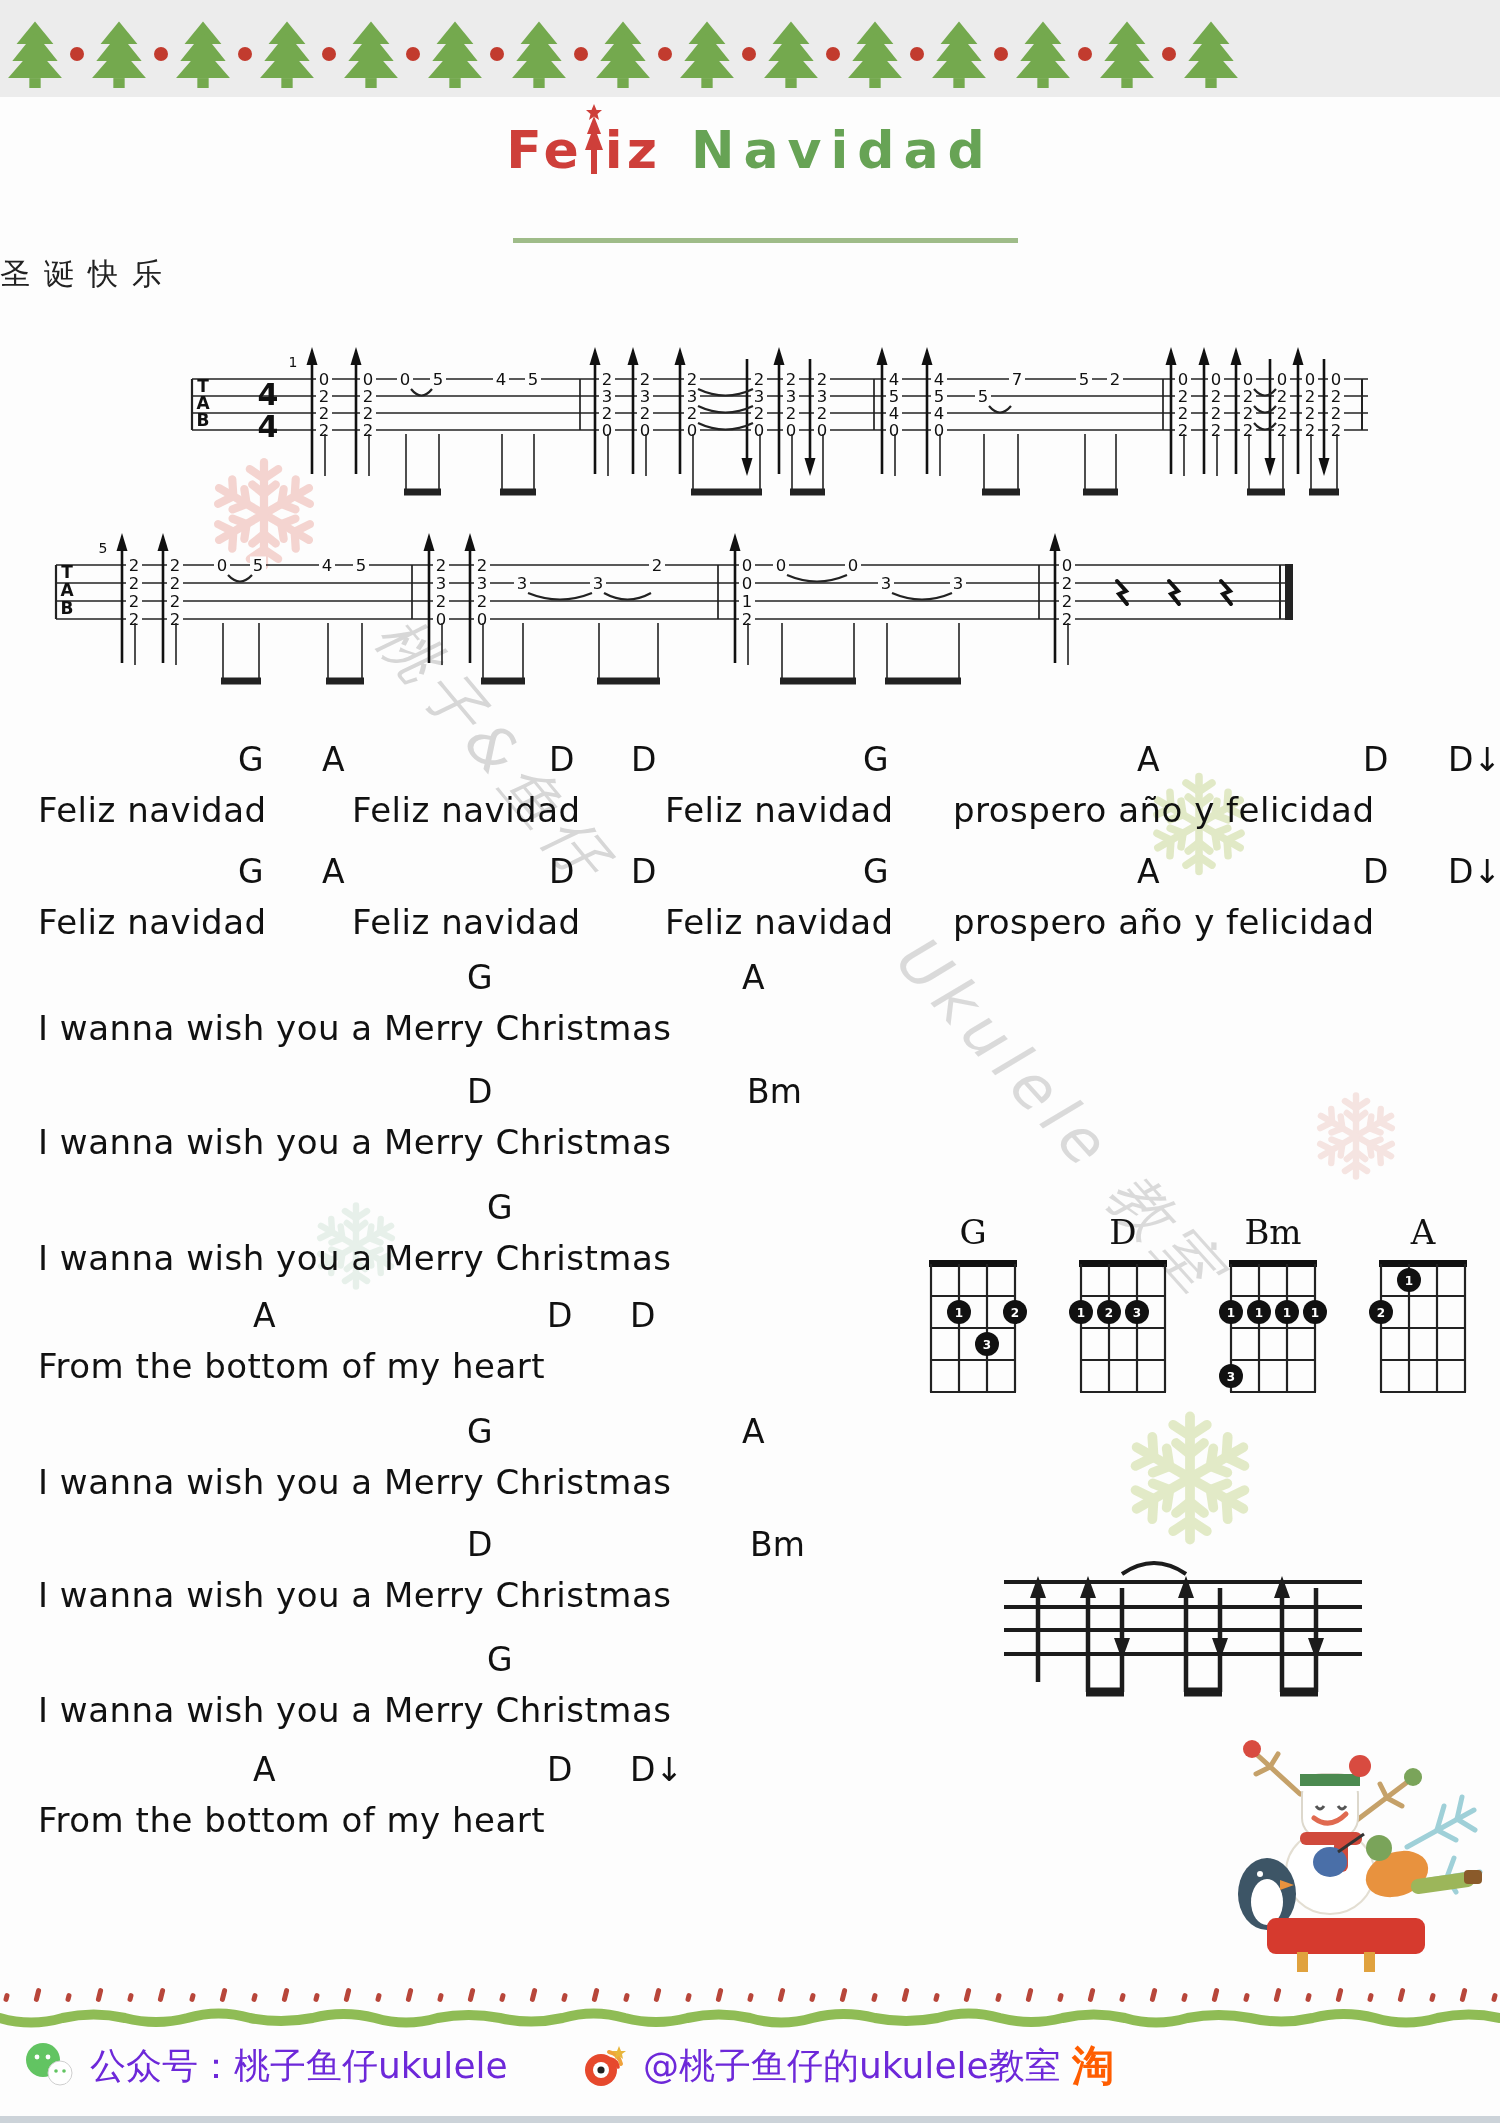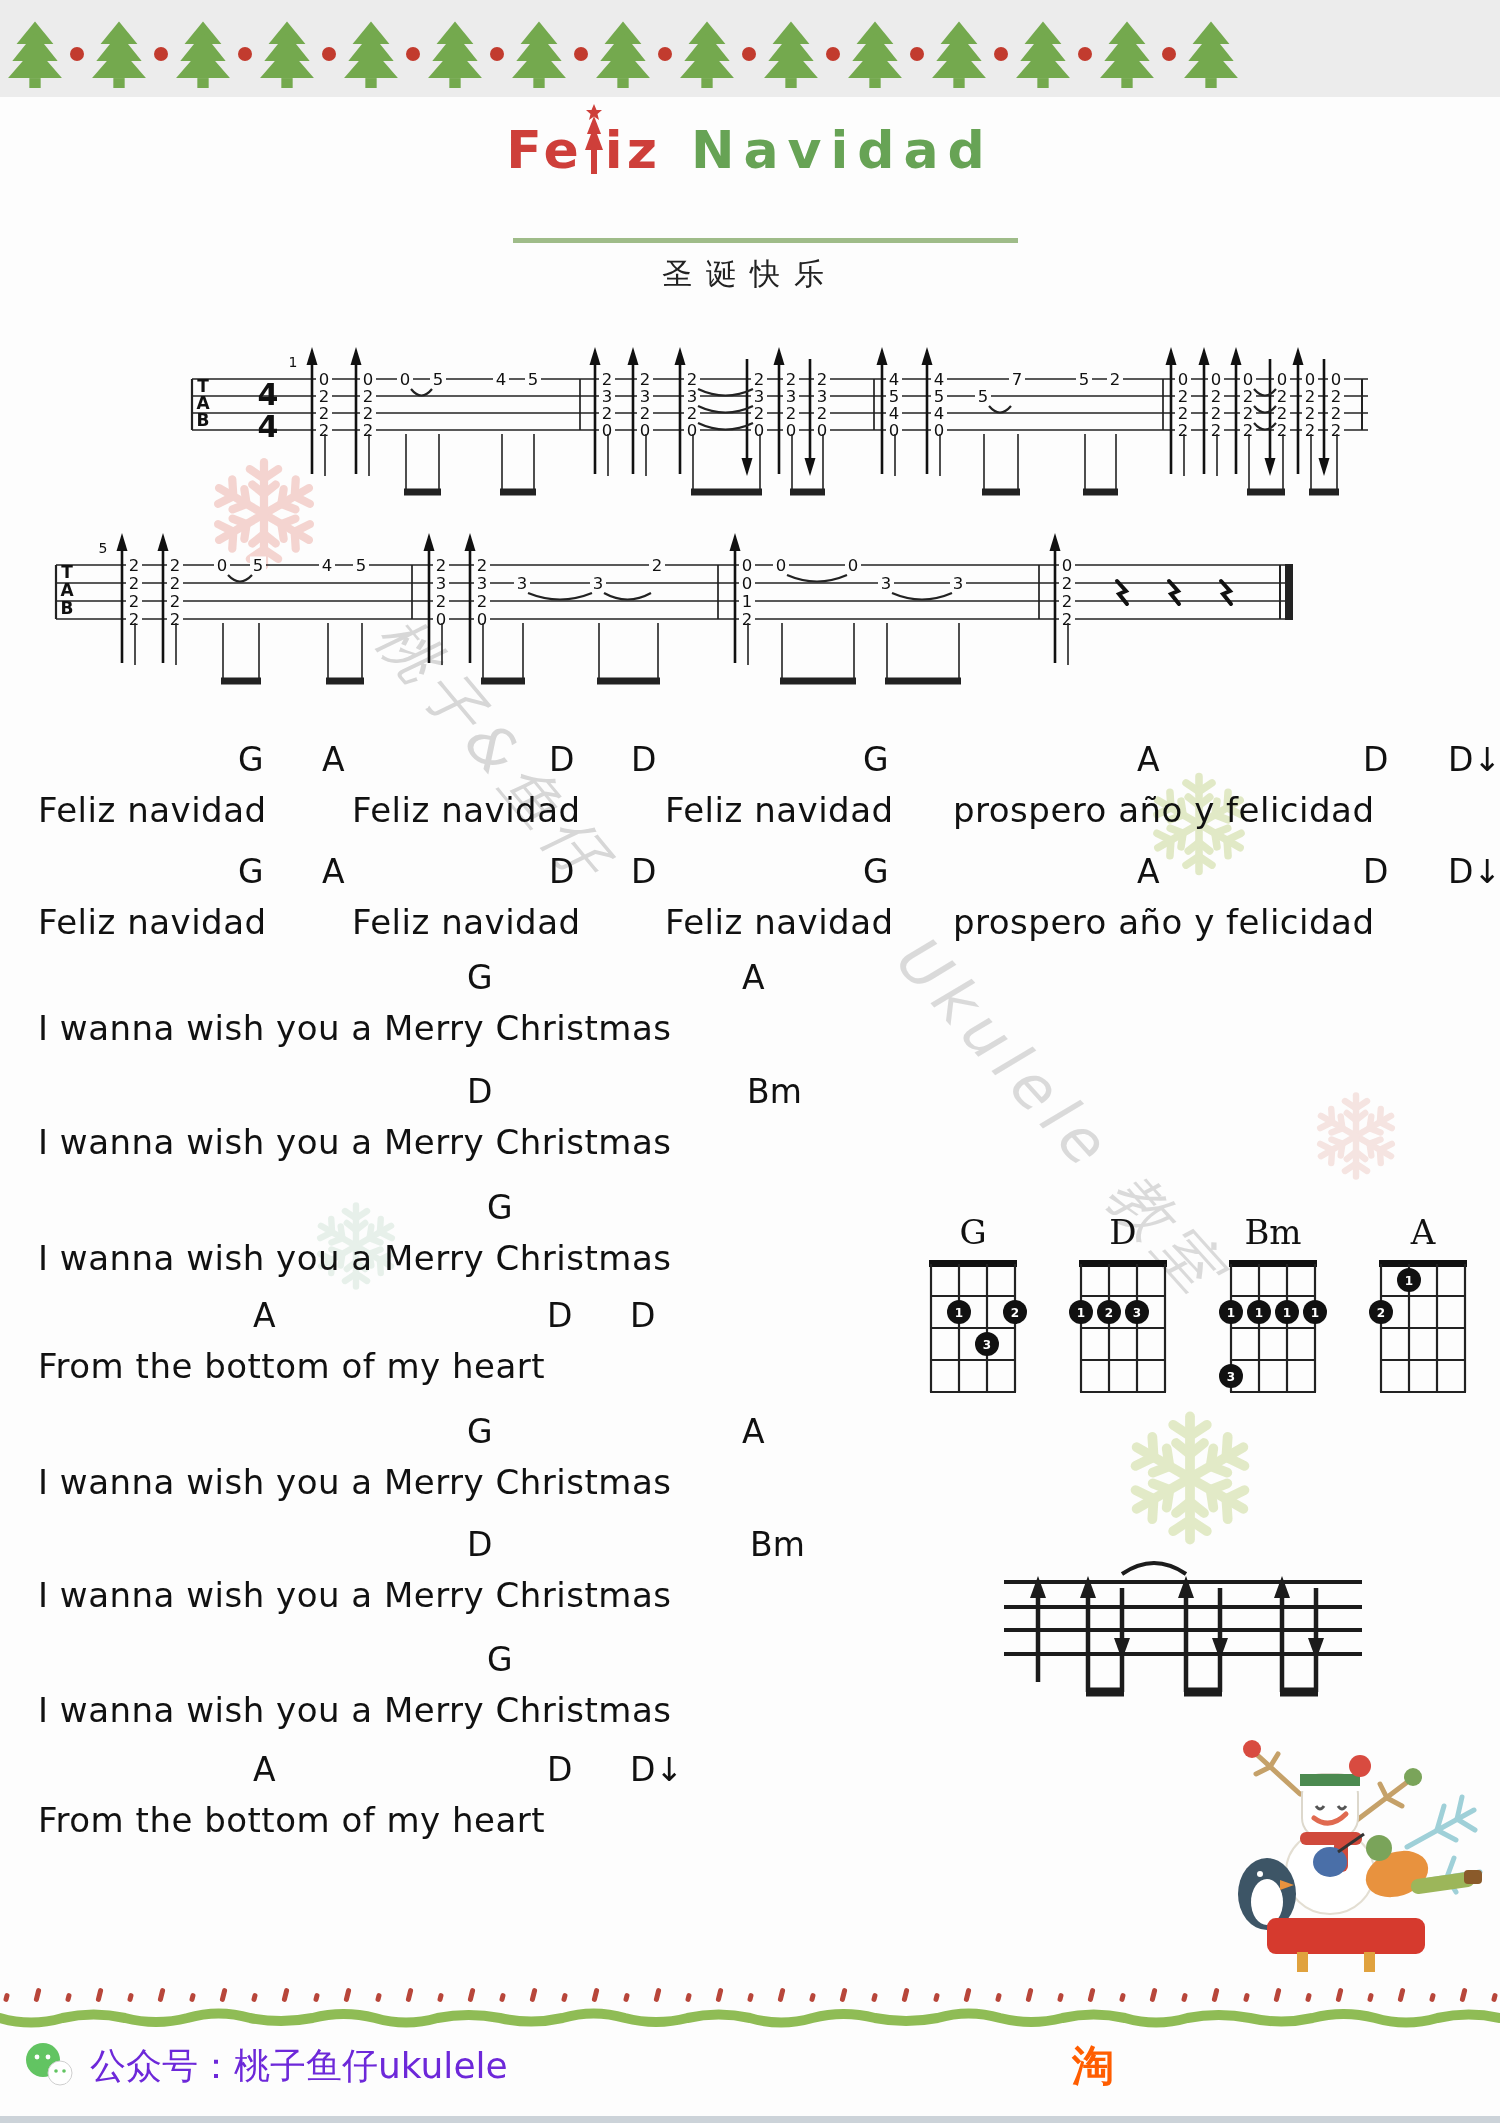--- a/index.html
+++ b/index.html
@@ -8,21 +8,21 @@
   .tree-band{position:absolute;left:0;top:0;width:1500px;height:97px;background:#ececec;
              display:flex;align-items:center;justify-content:flex-start;overflow:hidden;padding-left:6px;}
   .tree{flex:0 0 auto;margin-top:14px;}
   .band-dot{flex:0 0 auto;width:14px;height:14px;border-radius:50%;margin:10px 6px 0 6px;}
   .title-wrap{position:absolute;left:0;top:104px;width:100%;text-align:center;}
   .title{font-size:52px;font-weight:bold;letter-spacing:4px;line-height:1.2;}
   .title .red{color:#ce3f3a;}
   .title .green{color:#67a355;letter-spacing:9px;margin-left:30px;}
   .tree-l{display:inline-block;width:22px;height:72px;vertical-align:-8px;}
   .underline{position:absolute;left:513px;top:238px;width:505px;height:5px;background:#9fbc89;}
-  .subtitle{position:absolute;left:0;top:254px;width:100%;text-align:center;font-size:30px;
+  .subtitle{position:absolute;left:0;top:254px;width:100%;font-size:30px;
             letter-spacing:14px;color:#222;}
   .wm{position:absolute;color:#9a9a9a;white-space:nowrap;transform-origin:left top;font-style:italic;}
   .chord-label{position:absolute;font-size:33px;color:#111;}
   .lyric-part{position:absolute;font-size:34px;color:#111;letter-spacing:0.5px;white-space:nowrap;}
   .cd-item{display:inline-block;width:116px;text-align:center;vertical-align:top;}
   .cd-name{font-family:"DejaVu Serif", serif;font-size:34px;color:#111;margin-bottom:2px;}
   .chord-diagrams{position:absolute;left:915px;top:1212px;display:flex;gap:34px;}
   .footer-marks{position:absolute;left:4px;top:1988px;width:1496px;display:flex;align-items:flex-end;}
   .fmark{flex:0 0 auto;width:5px;border-radius:3px;margin-right:26px;transform:rotate(14deg);}
   .squiggle{position:absolute;left:0;top:2002px;}
@@ -1003,18 +1003,29 @@
       <circle cx="15" cy="19" r="2.4" fill="#fff"></circle>
         <circle cx="26" cy="19" r="2.4" fill="#fff"></circle>
       <polygon points="12,36 20,32 16,28" fill="#62c462"></polygon>
       <circle cx="38" cy="35" r="12" fill="#ffffff" stroke="#cfcfcf" stroke-width="1"></circle>
       <circle cx="34" cy="33" r="1.8" fill="#62c462"></circle>
         <circle cx="42" cy="33" r="1.8" fill="#62c462"></circle>
       <polygon points="45,45 38,42 42,39" fill="#ffffff"></polygon>
     </svg>
     <span class="social-label">公众号：桃子鱼仔ukulele</span>
   </div>
+  <div class="social" style="left:575px;">
+    <svg width="56" height="56" viewBox="0 0 56 56">
+      <circle cx="26" cy="32" r="16" fill="#e6492d"></circle>
+      <circle cx="26" cy="32" r="8" fill="#ffffff"></circle>
+      <circle cx="26" cy="32" r="3.6" fill="#222222"></circle>
+      <path d="M34,14 q10,2 12,12" stroke="#f0a23c" stroke-width="4" fill="none" stroke-linecap="round"></path>
+      <path d="M36,21 q6,1.5 7,8" stroke="#e6492d" stroke-width="3.6" fill="none" stroke-linecap="round"></path>
+      <polygon points="44,8 46,13 51,13 47,16 48,21 44,18 40,21 41,16 37,13 42,13" fill="#e8b63c"></polygon>
+    </svg>
+    <span class="social-label">@桃子鱼仔的ukulele教室</span>
+  </div>
   <div class="social" style="left:1072px;">
     <span class="taobao-char">淘</span>
   </div>
 
   <div class="bottom-edge"></div>
 </div>
 
 </body></html>

